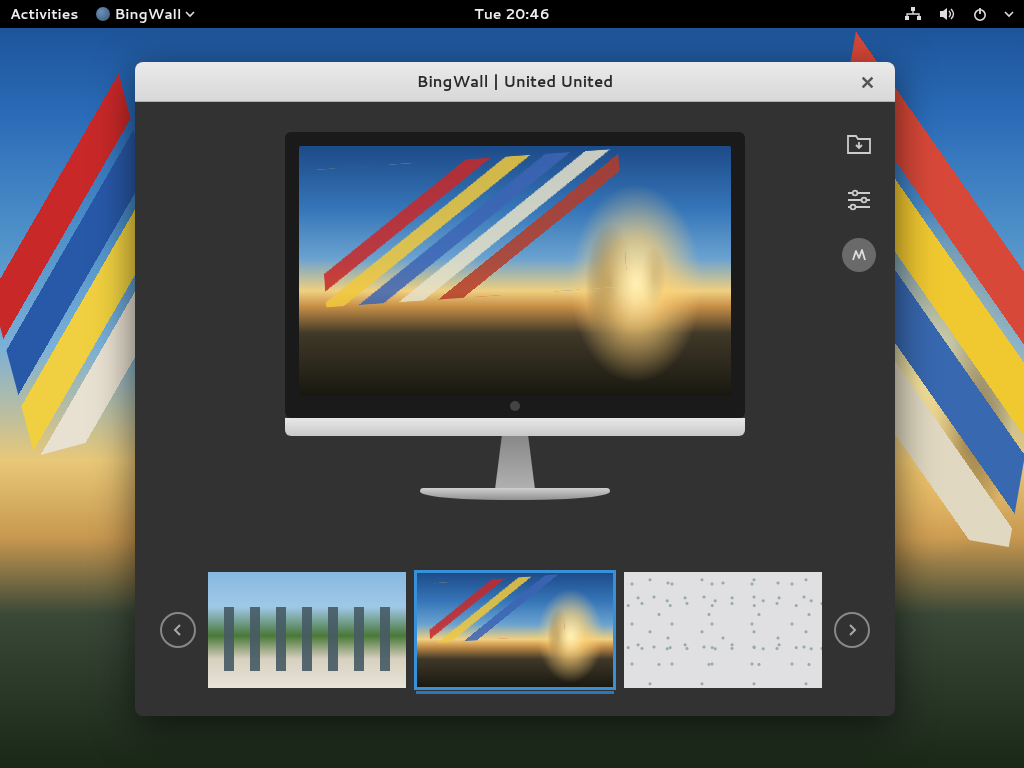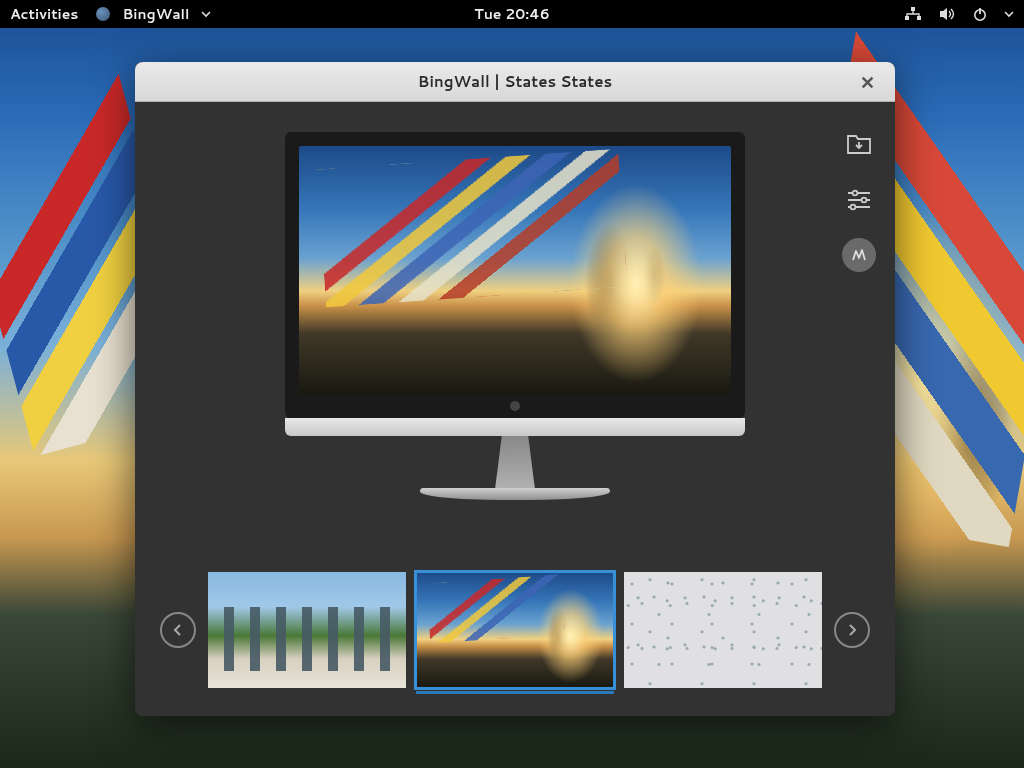--- a/index.html
+++ b/index.html
@@ -52,21 +52,21 @@
       background: #000;
       color: #eee;
       display: flex;
       align-items: center;
       font-size: 14px;
       font-weight: 600;
       padding: 0 10px;
       z-index: 10;
     }
     .topbar-left { display: flex; align-items: center; gap: 18px; }
-    .topbar-app { display: flex; align-items: center; gap: 12px; }
+    .topbar-app { display: flex; align-items: center; gap: 4px; }
     .app-dot { width: 14px; height: 14px; border-radius: 50%; background: radial-gradient(circle at 35% 35%, #6b8fb8, #3a5878); }
     .topbar-center { position: absolute; left: 50%; transform: translateX(-50%); }
     .topbar-right { margin-left: auto; display: flex; align-items: center; gap: 16px; }
     .topbar svg { display: block; }
 
     
     .window {
       position: absolute;
       top: 62px; left: 135px;
       width: 760px; height: 654px;
@@ -341,21 +341,21 @@
       <span>
         <svg width="10" height="10" viewBox="0 0 10 10">
             <path d="M1 3 L5 7 L9 3" fill="none" stroke="#ddd" stroke-width="1.6"></path>
           </svg>
       </span>
     </div>
   </div>
 
   <div class="window">
     <div class="titlebar">
-      <span>BingWall | States States</span>
+      <span>BingWall | United United</span>
       <span class="close">✕</span>
     </div>
     <div class="window-body">
 
       <div class="side-tools">
         <div class="tool-btn" title="download-to-folder">
           <svg width="26" height="24" viewBox="0 0 26 24">
               <path d="M2 4 H10 L12 7 H24 V21 H2 Z" fill="none" stroke="#ccc" stroke-width="1.8"></path>
               <path d="M13 10 V16 M10 13 L13 16 L16 13" stroke="#ccc" stroke-width="1.8" fill="none"></path>
             </svg>

